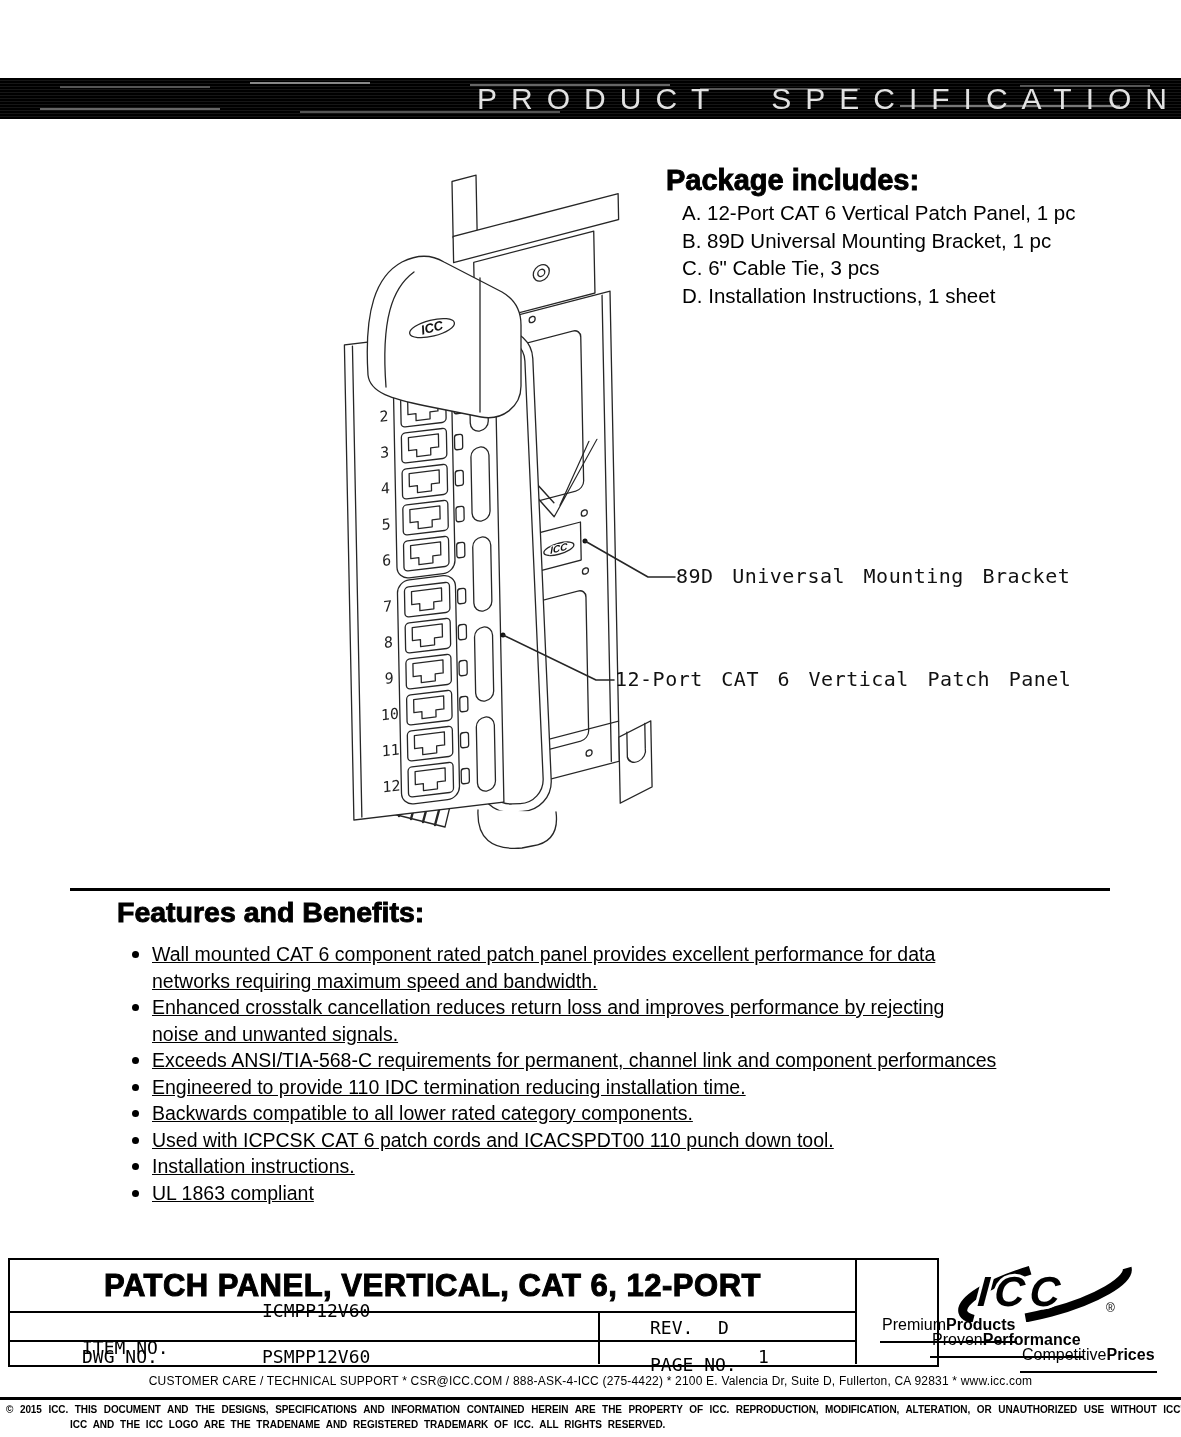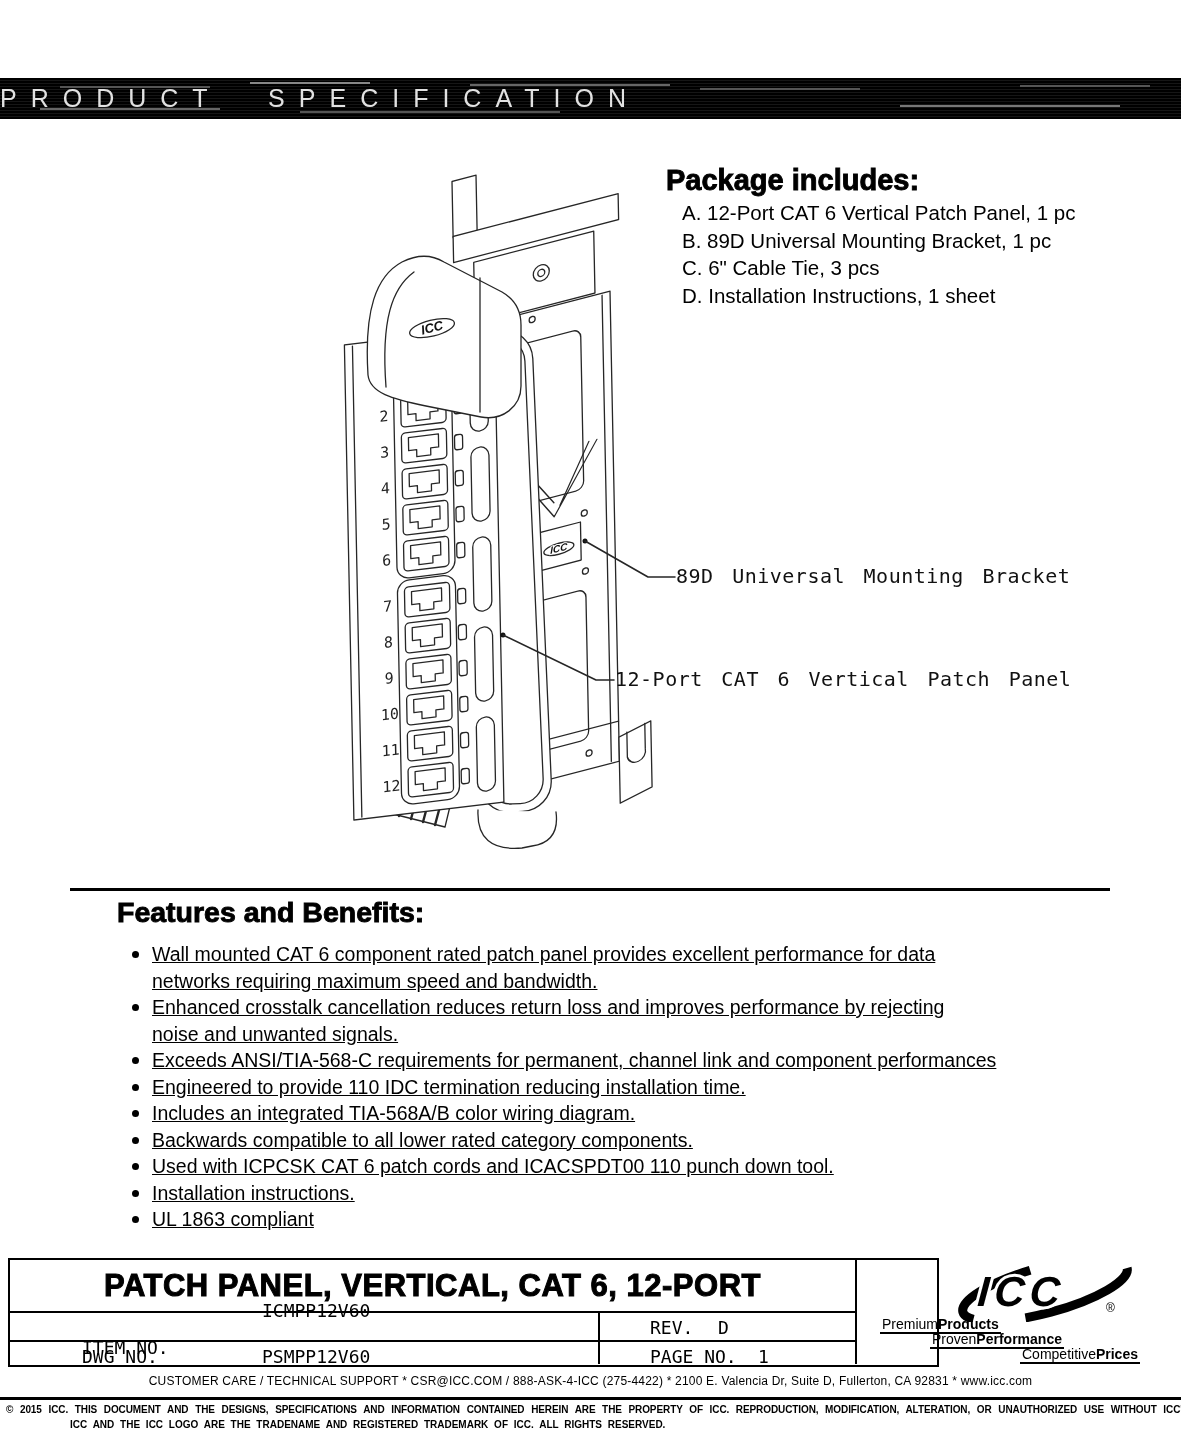--- a/index.html
+++ b/index.html
@@ -6,21 +6,21 @@
   .page{position:relative;width:1181px;height:1437px;background:#fff;margin:0 auto;
         font-family:"Liberation Sans",sans-serif;color:#000;overflow:hidden;}
 
   
   .doc-title{position:absolute;top:0px;left:0;width:100%;text-align:center;
              font-size:45px;font-weight:900;letter-spacing:.5px;
              -webkit-text-stroke:1.6px #000;}
   .banner{position:absolute;top:78px;left:0;width:100%;height:41px;background:#000;
           background-image:repeating-linear-gradient(180deg,#000 0 2px,#161616 2px 3px);}
   .banner .bn-text{position:absolute;top:0;left:0;width:100%;height:41px;line-height:41px;
-          text-align:left;color:#e2e2e2;font-size:25px;font-weight:400;
+          text-align:right;color:#e2e2e2;font-size:30px;font-weight:400;
           letter-spacing:14px;word-spacing:26px;}
   .streak{position:absolute;height:2px;background:#777;}
 
   
   .pkg-heading{position:absolute;left:666px;top:164px;font-size:29px;font-weight:900;
                -webkit-text-stroke:.9px #000;}
   .pkg-list{position:absolute;left:682px;top:199px;font-size:20.5px;line-height:27.5px;}
 
   
   #drawing{position:absolute;left:330px;top:160px;}
@@ -54,22 +54,22 @@
           border:2.5px solid #000;box-sizing:border-box;}
   .tb-title{position:absolute;left:0;top:0;width:845px;height:51px;line-height:51px;
             text-align:center;font-size:31px;font-weight:900;letter-spacing:.5px;
             -webkit-text-stroke:1px #000;}
   .tb-hline{position:absolute;left:0;height:2px;background:#000;}
   .tb-vline{position:absolute;top:0;width:2px;background:#000;}
   .tb-cell{position:absolute;font-family:"DejaVu Sans Mono",monospace;font-size:18px;
            white-space:nowrap;}
   
   .icc-logo{position:absolute;left:948px;top:1260px;}
-  .tagline{position:absolute;font-size:14px;white-space:nowrap;border-bottom:2px solid #000;
-           padding:0 2px 1px 2px;line-height:13px;}
+  .tagline{position:absolute;font-size:16px;white-space:nowrap;border-bottom:2px solid #000;
+           padding:0 2px 10px 2px;line-height:13px;}
   .tagline b{font-weight:700;}
   .tl-1{left:880px;top:1318px;}
   .tl-2{left:930px;top:1333px;}
   .tl-3{left:1020px;top:1348px;}
 
   
   .contact{position:absolute;left:0;top:1374px;width:100%;text-align:center;
            font-size:12px;letter-spacing:.2px;}
   .rule-2{position:absolute;left:0;top:1397px;width:100%;height:3px;background:#000;}
   .copy1{position:absolute;left:6px;top:1404px;width:1170px;font-size:10px;font-weight:700;
@@ -233,41 +233,40 @@
 
   <div class="rule-1"></div>
   <div class="feat-heading">Features and Benefits:</div>
   <div class="feat-list">
     <div class="feat-item">Wall mounted CAT 6 component rated patch panel provides excellent performance for data
 networks requiring maximum speed and bandwidth.</div>
     <div class="feat-item">Enhanced crosstalk cancellation reduces return loss and improves performance by rejecting
 noise and unwanted signals.</div>
     <div class="feat-item">Exceeds ANSI/TIA-568-C requirements for permanent, channel link and component performances</div>
     <div class="feat-item">Engineered to provide 110 IDC termination reducing installation time.</div>
-    <div class="feat-item">Includes an integrated TIA-568A/B color wiring diagram.</div>
     <div class="feat-item">Backwards compatible to all lower rated category components.</div>
     <div class="feat-item">Used with ICPCSK CAT 6 patch cords and ICACSPDT00 110 punch down tool.</div>
     <div class="feat-item">Installation instructions.</div>
     <div class="feat-item">UL 1863 compliant</div>
   </div>
 
   <div class="tblock">
     <div class="tb-title">PATCH PANEL, VERTICAL, CAT 6, 12-PORT</div>
     <div class="tb-hline" style="top:51px;width:845px;"></div>
     <div class="tb-hline" style="top:80px;width:845px;"></div>
     <div class="tb-vline" style="left:588px;top:51px;height:53px;"></div>
     <div class="tb-vline" style="left:845px;height:104px;"></div>
 
     <div class="tb-cell" style="left:72px;top:57px;margin-top:20px;">ITEM  NO.</div>
     <div class="tb-cell" style="left:252px;top:40px;">ICMPP12V60</div>
     <div class="tb-cell" style="left:640px;top:57px;">REV.</div>
     <div class="tb-cell" style="left:708px;top:57px;">D</div>
     <div class="tb-cell" style="left:72px;top:86px;">DWG  NO.</div>
     <div class="tb-cell" style="left:252px;top:86px;">PSMPP12V60</div>
-    <div class="tb-cell" style="left:640px;top:86px;">PAGE  NO.</div>
+    <div class="tb-cell" style="left:640px;top:94px;">PAGE  NO.</div>
     <div class="tb-cell" style="left:748px;top:86px;">1</div>
   </div>
 
   <svg class="icc-logo" width="200" height="62" viewBox="0 0 200 62">
     <ellipse cx="97" cy="30" rx="85" ry="23" fill="none" stroke="#000" stroke-width="9" stroke-dasharray="118 52 96 120" transform="rotate(-15 97 30)"></ellipse>
     <text x="32" y="46" font-family="Liberation Sans, sans-serif" font-style="italic" font-weight="900" font-size="42" letter-spacing="5" fill="#000" stroke="#fff" stroke-width="6" paint-order="stroke" transform="skewX(-4)">ICC</text>
     <text x="158" y="52" font-size="12" fill="#000">®</text>
   </svg>
   <div class="tagline tl-1"><span>Premium</span><b>Products</b></div>
   <div class="tagline tl-2"><span>Proven</span><b>Performance</b></div>

